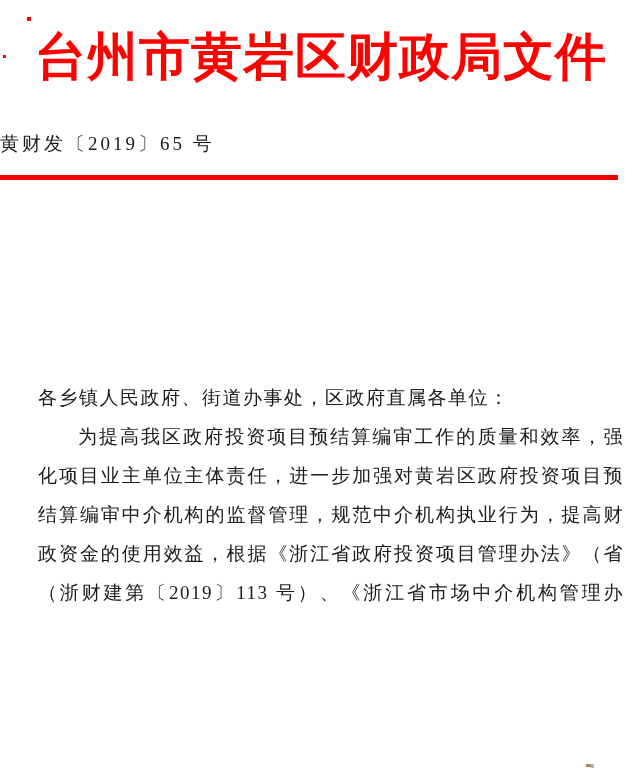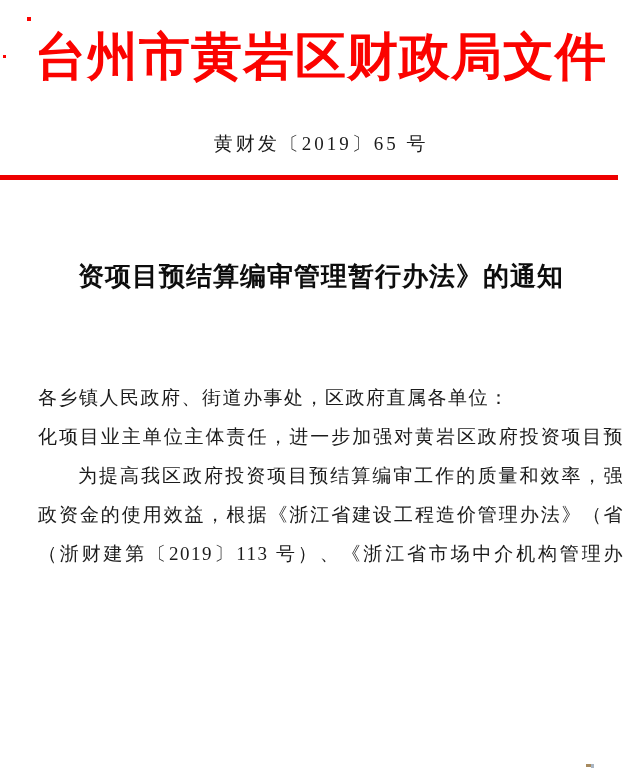--- a/index.html
+++ b/index.html
@@ -30,21 +30,21 @@
     font-size: 51px;
     line-height: 64px;
     letter-spacing: 1px;
     color: var(--header-red);
     white-space: nowrap;
   }
   
   .doc-number {
     position: absolute;
     top: 122px; left: 0; right: 0;
-    text-align: center;
+    text-align: left;
     font-size: 19px;
     line-height: 26px;
     letter-spacing: 3px;
     color: var(--ink);
     white-space: nowrap;
   }
   
   .red-rule {
     position: absolute;
     top: 166px; left: 0;
@@ -98,28 +98,28 @@
 
 <div class="page">
 
   <div class="org-banner">台州市黄岩区财政局文件</div>
 
   <div class="doc-number">黄财发〔2019〕65 号</div>
 
   <div class="red-rule"></div>
 
   <div class="doc-title">
-    <div>资项目预结算编审管理暂行办法》的通知</div>
   </div>
 
   <div class="doc-body">
     <div class="body-line">各乡镇人民政府、街道办事处，区政府直属各单位：</div>
+    <div class="body-line stretch indent">为提高我区政府投资项目预结算编审工作的质量和效率，强</div>
     <div class="body-line stretch">化项目业主单位主体责任，进一步加强对黄岩区政府投资项目预</div>
-    <div class="body-line stretch indent">为提高我区政府投资项目预结算编审工作的质量和效率，强</div>
-    <div class="body-line stretch">政资金的使用效益，根据《浙江省建设工程造价管理办法》（省</div>
+    <div class="body-line stretch">结算编审中介机构的监督管理，规范中介机构执业行为，提高财</div>
+    <div class="body-line stretch">政资金的使用效益，根据《浙江省政府投资项目管理办法》（省</div>
     <div class="body-line stretch">（浙财建第〔2019〕113 号）、《浙江省市场中介机构管理办法》</div>
   </div>
 
   <div class="speck speck-a"></div>
   <div class="speck speck-b"></div>
   <div class="pagenum-clip">
     <span class="tan"></span>
     <span class="blue"></span>
   </div>
 

